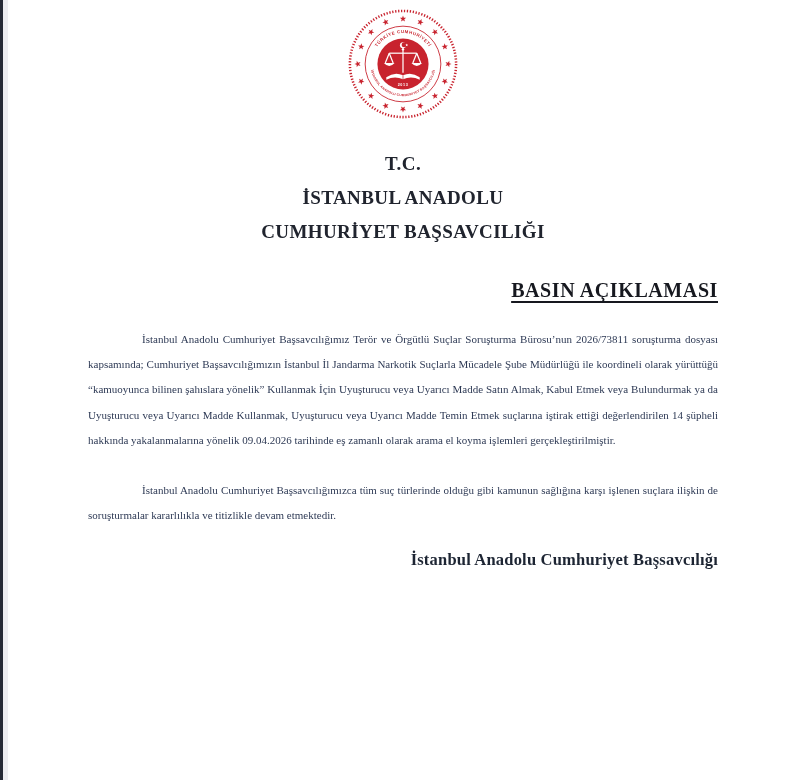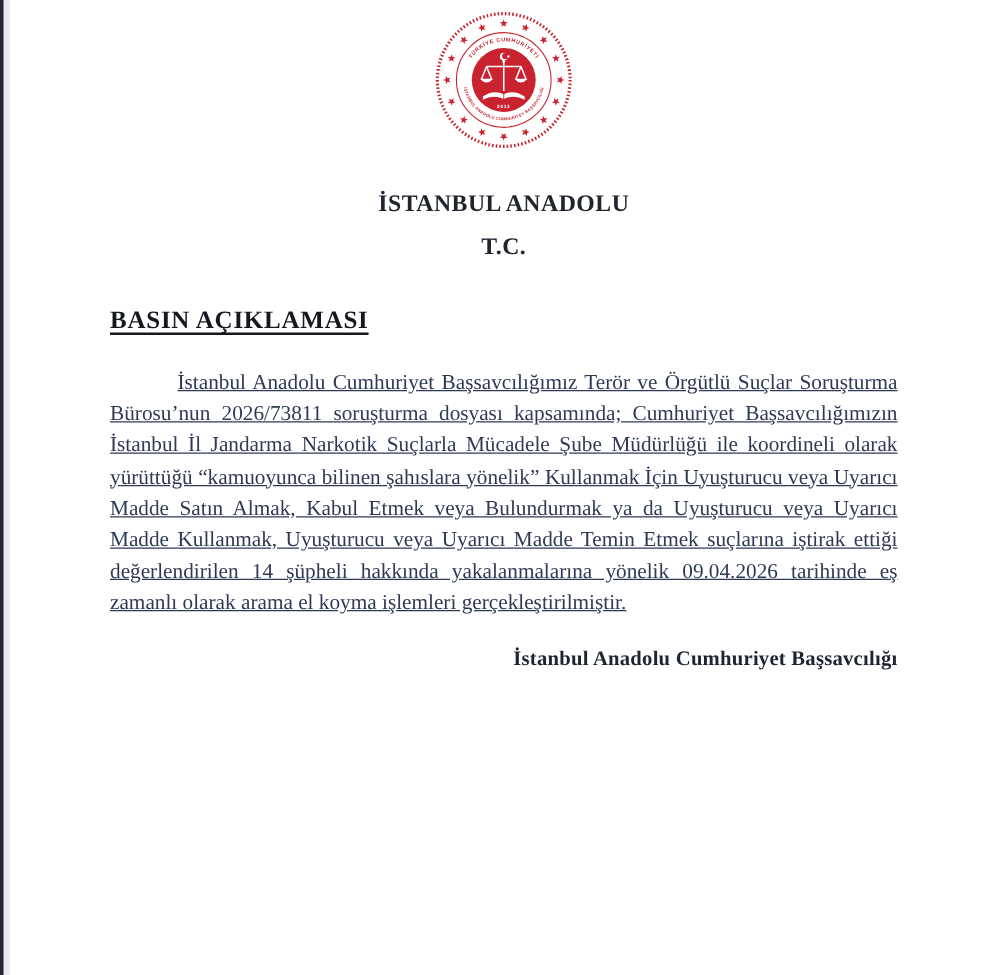--- a/index.html
+++ b/index.html
@@ -10,29 +10,29 @@
   }
   .edge-dark{position:absolute;left:0;top:0;width:3px;height:780px;background:#262a36;}
   .edge-light{position:absolute;left:3px;top:0;width:5px;height:780px;background:#ededf1;}
   .page{position:absolute;left:88px;top:0;width:630px;}
   .emblem-wrap{width:118px;height:118px;margin:5px auto 0;}
   .org-header{
     margin-top:24px;text-align:center;font-weight:bold;font-size:19px;
     line-height:34px;color:#20242e;letter-spacing:.4px;
   }
   .doc-title{
-    margin-top:30px;text-align:left;font-weight:bold;font-size:20px;color:#16181f;
+    margin-top:30px;text-align:right;font-weight:bold;font-size:20px;color:#16181f;
     letter-spacing:.6px;
   }
   .doc-title span{
     text-decoration:underline;text-decoration-thickness:2px;text-underline-offset:4px;
   }
   p.body-par{
-    margin:25px 0 0;font-size:17px;line-height:25.2px;text-align:justify;
-    text-indent:54px;color:#2e3a55;text-decoration:underline;
+    margin:25px 0 0;font-size:11px;line-height:25.2px;text-align:justify;
+    text-indent:54px;color:#2e3a55;
   }
   .closing{
     margin:24px 0 0;font-size:16.5px;line-height:25px;text-indent:54px;color:#2e3a55;
   }
   .signature{
     margin:22px 0 0;text-align:right;font-weight:bold;font-size:16.5px;color:#1d2533;
     letter-spacing:.2px;
   }
   svg .red-stroke{stroke:#c8232e;fill:none;}
 </style>
@@ -107,26 +107,28 @@
       <g>
         <path d="M43,73.5 Q51.5,67.5 60,71.5 Q68.5,67.5 77,73.5 L77,76 Q68.5,71.5 60,75.5 Q51.5,71.5 43,76 Z" fill="#ffffff"></path>
         <line x1="60" y1="71.5" x2="60" y2="75.5" stroke="#c8232e" stroke-width="0.7"></line>
       </g>
 
       <text x="60" y="82.5" text-anchor="middle" font-size="3.8" letter-spacing="0.6" fill="#ffffff" font-family="Liberation Sans, sans-serif" font-weight="bold">2013</text>
     </svg>
   </div>
 
   <div class="org-header">
+    <div>T.C.</div>
     <div>İSTANBUL ANADOLU</div>
-    <div>T.C.</div>
+    <div>CUMHURİYET BAŞSAVCILIĞI</div>
   </div>
 
   <div class="doc-title">
     <span>BASIN AÇIKLAMASI</span>
   </div>
 
   <p class="body-par">İstanbul Anadolu Cumhuriyet Başsavcılığımız Terör ve Örgütlü Suçlar Soruşturma Bürosu’nun 2026/73811 soruşturma dosyası kapsamında; Cumhuriyet Başsavcılığımızın İstanbul İl Jandarma Narkotik Suçlarla Mücadele Şube Müdürlüğü ile koordineli olarak yürüttüğü “kamuoyunca bilinen şahıslara yönelik” Kullanmak İçin Uyuşturucu veya Uyarıcı Madde Satın Almak, Kabul Etmek veya Bulundurmak ya da Uyuşturucu veya Uyarıcı Madde Kullanmak, Uyuşturucu veya Uyarıcı Madde Temin Etmek suçlarına iştirak ettiği değerlendirilen 14 şüpheli hakkında yakalanmalarına yönelik 09.04.2026 tarihinde eş zamanlı olarak arama el koyma işlemleri gerçekleştirilmiştir.</p>
+  <p class="body-par">İstanbul Anadolu Cumhuriyet Başsavcılığımızca tüm suç türlerinde olduğu gibi kamunun sağlığına karşı işlenen suçlara ilişkin de soruşturmalar kararlılıkla ve titizlikle devam etmektedir.</p>
 
 
   <p class="signature">İstanbul Anadolu Cumhuriyet Başsavcılığı</p>
 
 </div>
 
 </body></html>

